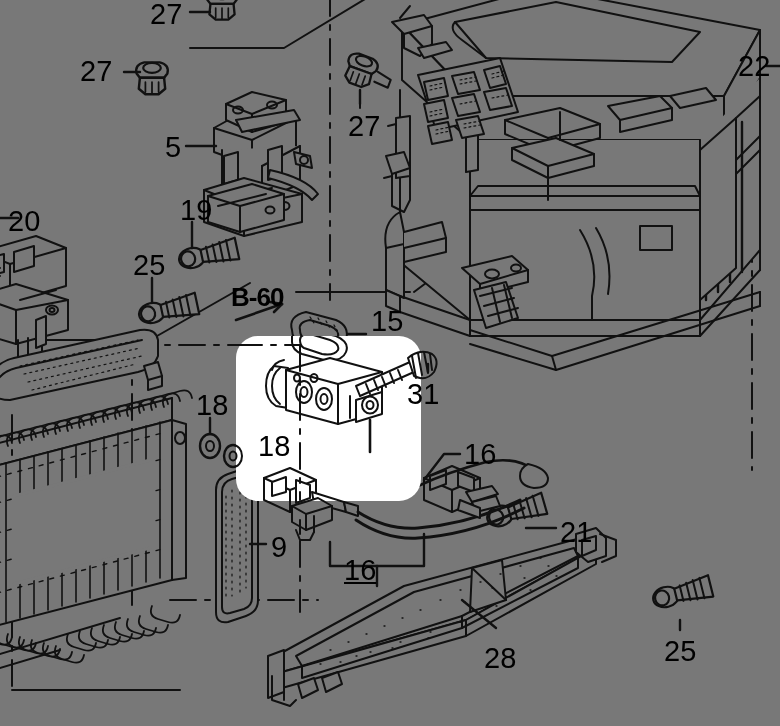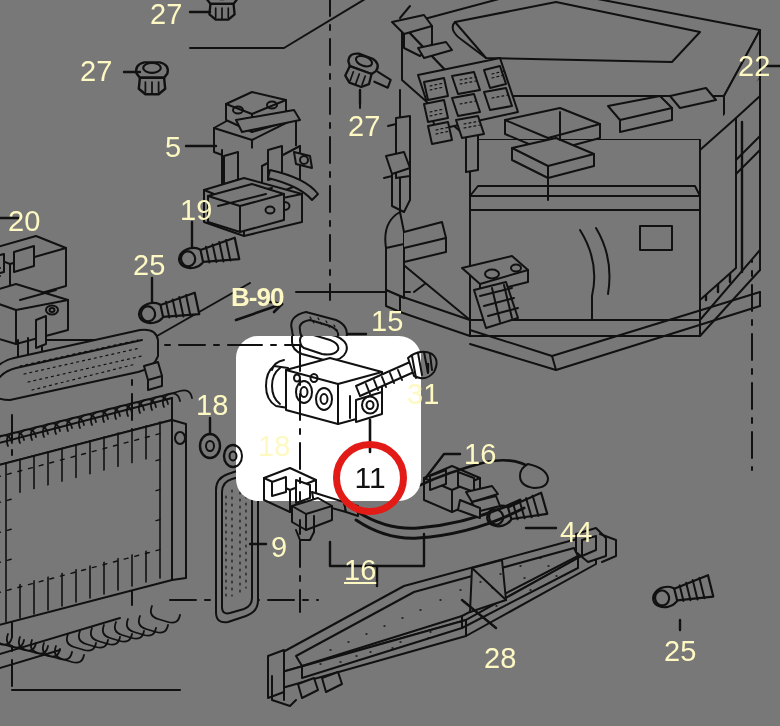--- a/index.html
+++ b/index.html
@@ -17,21 +17,21 @@
     font-family: "Liberation Sans", sans-serif;
   }
   #art {
     position: absolute;
     left: 0; top: 0;
     width: 780px;
     height: 726px;
   }
   .callout {
     position: absolute;
-    color: #fef9c3;
+    color: #000000;
     font-family: "Liberation Sans", sans-serif;
     font-size: 29px;
     font-weight: 400;
     line-height: 1;
     letter-spacing: 0px;
     white-space: nowrap;
     user-select: none;
   }
   .callout.bold {
     font-weight: 700;
@@ -589,40 +589,37 @@
       <path d="M358 512 Q386 530 418 528" stroke-width="3"></path>
       <path d="M356 520 Q386 540 418 538" stroke-width="3"></path>
 
       <path d="M370 420 L370 452" stroke-width="2.6"></path>
 
       <path d="M300 345 L300 500" stroke-dasharray="26 9 5 9" stroke-width="2"></path>
       <path d="M236 345 L300 345" stroke-dasharray="26 9 5 9" stroke-width="2"></path>
     </g>
   </svg>
 
-  <div id="badge-11" style="left:333px;top:441px;">
-    <span>11</span>
-  </div>
 
   <div class="callout" style="left:150px;top:0px;"><span>27</span></div>
   <div class="callout" style="left:80px;top:57px;"><span>27</span></div>
   <div class="callout" style="left:738px;top:52px;"><span>22</span></div>
   <div class="callout" style="left:348px;top:112px;"><span>27</span></div>
   <div class="callout" style="left:165px;top:133px;"><span>5</span></div>
   <div class="callout" style="left:180px;top:196px;"><span>19</span></div>
   <div class="callout" style="left:8px;top:207px;"><span>20</span></div>
   <div class="callout" style="left:133px;top:251px;"><span>25</span></div>
   <div class="callout hl-label" style="left:371px;top:307px;text-align:center;"><span>15</span></div>
   <div class="callout hl-label" style="left:407px;top:380px;"><span>31</span></div>
   <div class="callout" style="left:196px;top:391px;"><span>18</span></div>
   <div class="callout hl-label" style="left:258px;top:432px;"><span>18</span></div>
   <div class="callout" style="left:464px;top:440px;"><span>16</span></div>
   <div class="callout" style="left:271px;top:533px;"><span>9</span></div>
-  <div class="callout" style="left:560px;top:518px;"><span>44</span></div>
+  <div class="callout" style="left:560px;top:518px;"><span>21</span></div>
   <div class="callout" style="left:344px;top:556px;text-decoration:underline;"><span>16</span></div>
   <div class="callout" style="left:484px;top:644px;"><span>28</span></div>
   <div class="callout" style="left:664px;top:637px;"><span>25</span></div>
 
   <div class="callout bold" style="left:231px;top:284px;">
-    <span>B-90</span>
+    <span>B-60</span>
   </div>
 
 </div>
 
 </body></html>

